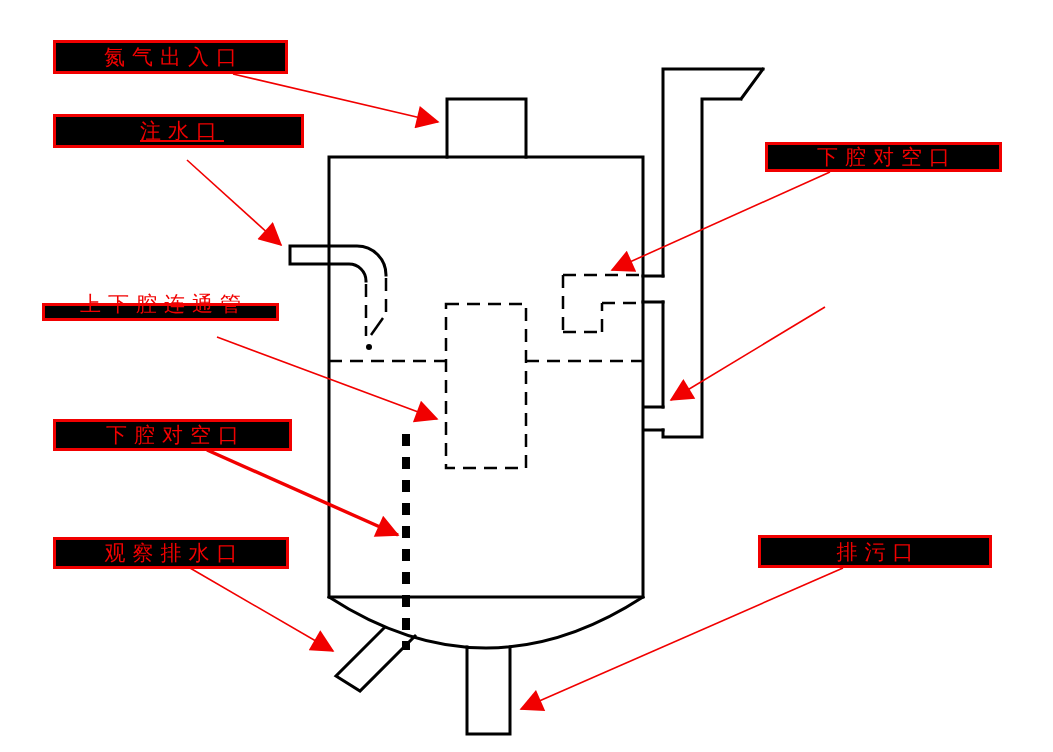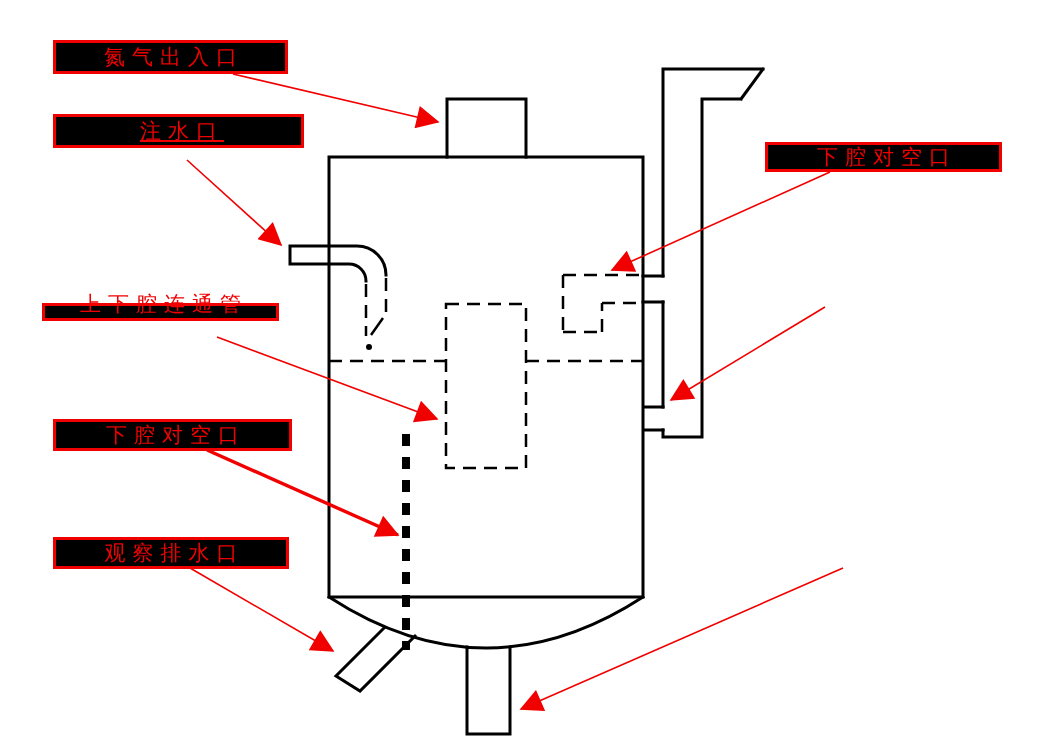--- a/index.html
+++ b/index.html
@@ -110,14 +110,17 @@
 
   <div class="label" style="left:53px;top:537px;width:236px;height:32px;text-align:center;">
     <span>观察排水口</span>
   </div>
 
   <div class="label" style="left:765px;top:142px;width:237px;height:30px;">
     <span>下腔对空口</span>
   </div>
 
 
+  <div class="label" style="left:758px;top:535px;width:234px;height:33px;">
+    <span>排污口</span>
+  </div>
 
 </div>
 
 </body></html>

